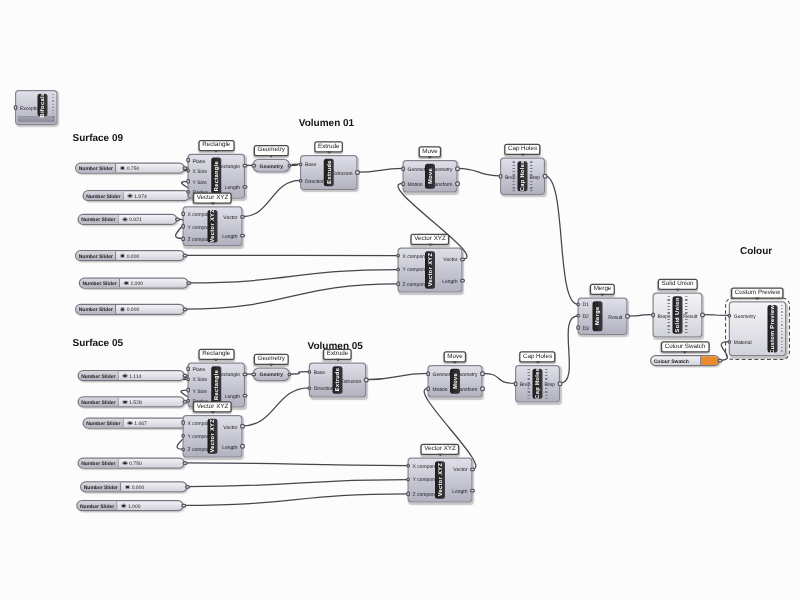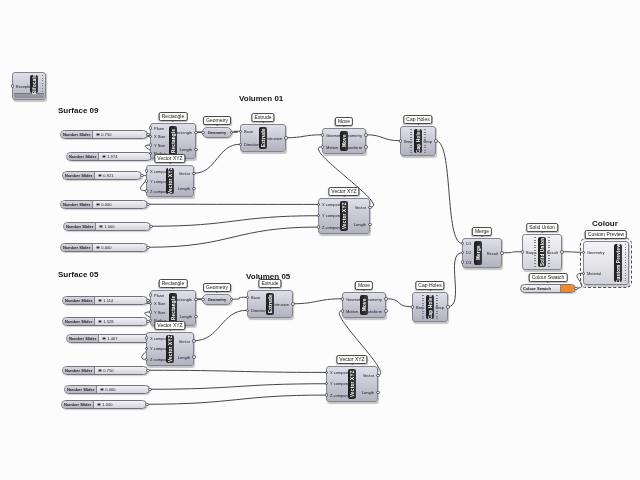--- a/index.html
+++ b/index.html
@@ -88,21 +88,21 @@
       <path d="M 447.75,306.75 C 465.75,306.75 444.25,252.734375 462.25,252.734375" fill="none" stroke="#45454c" stroke-width="1"></path>
       <path d="M 501.75,252.75 C 519.75,252.75 504.25,251.75 522.25,251.75" fill="none" stroke="#45454c" stroke-width="1"></path>
       <path d="M 561.75,251.75 C 579.75,251.75 565.25,252.25 583.25,252.25" fill="none" stroke="#45454c" stroke-width="1"></path>
       <path d="M 575.75,288.25 C 593.75,288.25 565.25,273.25 583.25,273.25" fill="none" stroke="#45454c" stroke-width="1"></path>
     </svg>
 
   <div class="heading" style="left:58px;top:106px">Surface 09</div>
   <div class="heading" style="left:239px;top:94px">Volumen 01</div>
   <div class="heading" style="left:58px;top:270px">Surface 05</div>
   <div class="heading" style="left:246px;top:272px">Volumen 05</div>
-  <div class="heading" style="left:592px;top:219px">Colour</div>
+  <div class="heading" style="left:592px;top:196px">Colour</div>
 
   <div class="node" style="left:12px;top:72px;width:32px;height:26px">
     <div class="col in">
       <div class="prow">
         <span class="nub"></span>
         <span class="plabel">Exceptions</span>
       </div>
     </div>
     <div class="vlabel" style="left:auto;right:7px;bottom:6px">Bifocals</div>
     <span class="dots" style="right:2px"></span>

